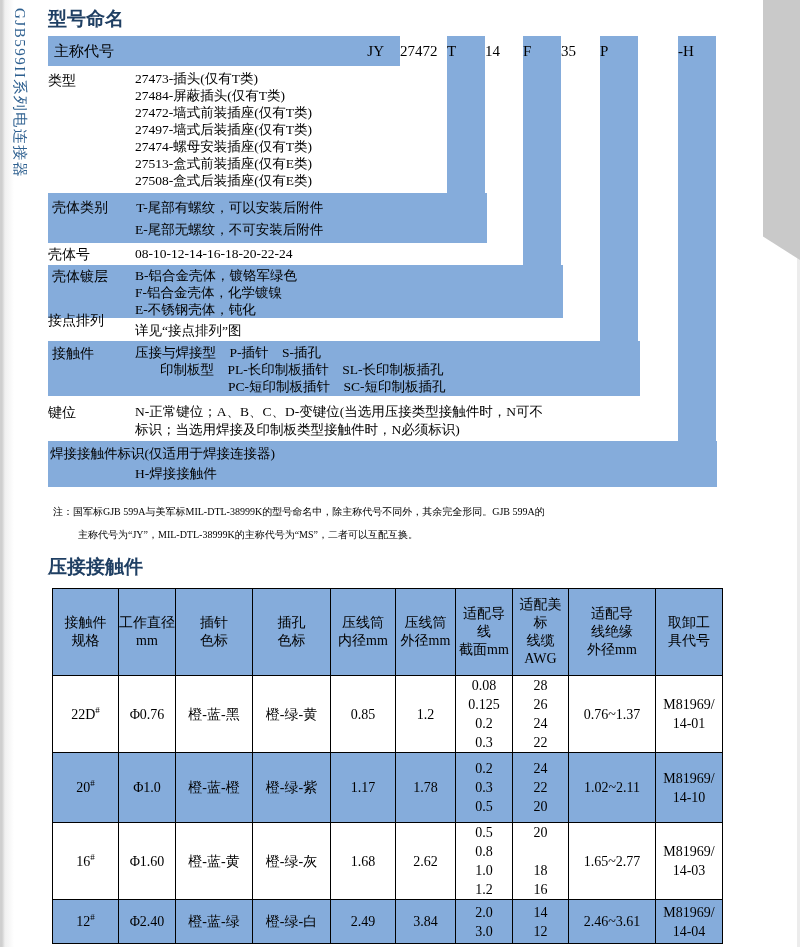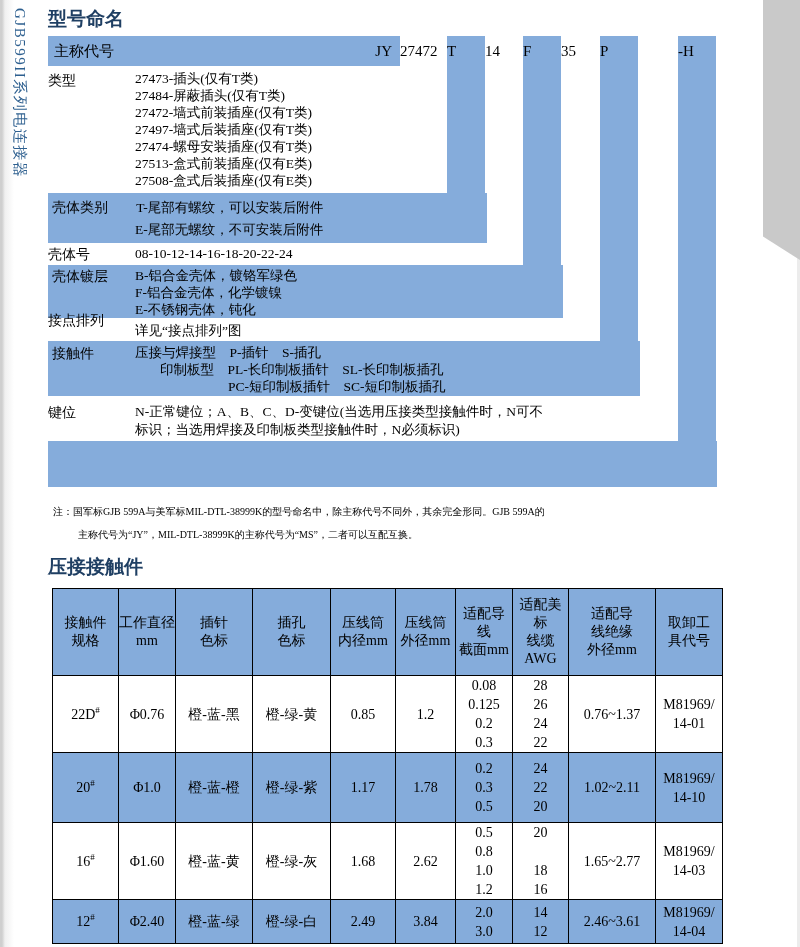--- a/index.html
+++ b/index.html
@@ -10,21 +10,21 @@
   .edge-right{position:absolute;right:0;top:0;width:3px;height:100%;background:#ececec;}
 
   .sec-title{position:absolute;left:48px;font-size:19px;font-weight:bold;color:#1F3F63;
         font-family:"Liberation Sans","DejaVu Sans",sans-serif;}
 
   .blue{background:#85ACDB;}
   .code-row{position:absolute;top:36px;left:0;width:800px;height:30px;font-size:15px;}
   .code-cell{position:absolute;top:0;height:30px;line-height:30px;text-align:left;}
   .main-bar{position:absolute;top:0;left:48px;width:352px;height:30px;line-height:30px;}
   .main-bar .lbl{padding-left:6px;float:left;}
-  .main-bar .jy{padding-right:8px;float:right;text-align:center;}
+  .main-bar .jy{padding-right:16px;float:right;text-align:center;}
 
   .vbar{position:absolute;width:38px;}
   .band{position:absolute;left:48px;}
   .fld-label{position:absolute;font-size:14px;}
   .fld-lines{position:absolute;font-size:13.5px;white-space:nowrap;}
 
   .note{position:absolute;font-size:10px;line-height:23px;white-space:nowrap;margin-left:23px;}
 
   .ctable{position:absolute;left:52px;top:588px;border-collapse:collapse;table-layout:fixed;width:670px;
         font-size:14px;}
@@ -108,20 +108,24 @@
     <div style="padding-left:180px;">PC-短印制板插针　SC-短印制板插孔</div>
   </div>
 
   <div class="fld-label" style="left:48px;top:404px;">键位</div>
   <div class="fld-lines" style="left:135px;top:403px;line-height:18px;">
     <div>N-正常键位；A、B、C、D-变键位(当选用压接类型接触件时，N可不</div>
     <div>标识；当选用焊接及印制板类型接触件时，N必须标识)</div>
   </div>
 
   <div class="band blue" style="top:441px;width:669px;height:46px;"></div>
+  <div class="fld-lines" style="left:50px;top:444px;line-height:20px;">
+    <div>焊接接触件标识(仅适用于焊接连接器)</div>
+    <div style="padding-left:85px;">H-焊接接触件</div>
+  </div>
 
   <div class="note" style="left:30px;top:500px;">注：国军标GJB 599A与美军标MIL-DTL-38999K的型号命名中，除主称代号不同外，其余完全形同。GJB 599A的</div>
   <div class="note" style="left:55px;top:523px;">主称代号为“JY”，MIL-DTL-38999K的主称代号为“MS”，二者可以互配互换。</div>
 
   <div class="sec-title" style="top:554px;">压接接触件</div>
 
   <table class="ctable">
     <colgroup>
       <col style="width:66px;">
         <col style="width:57px;">

